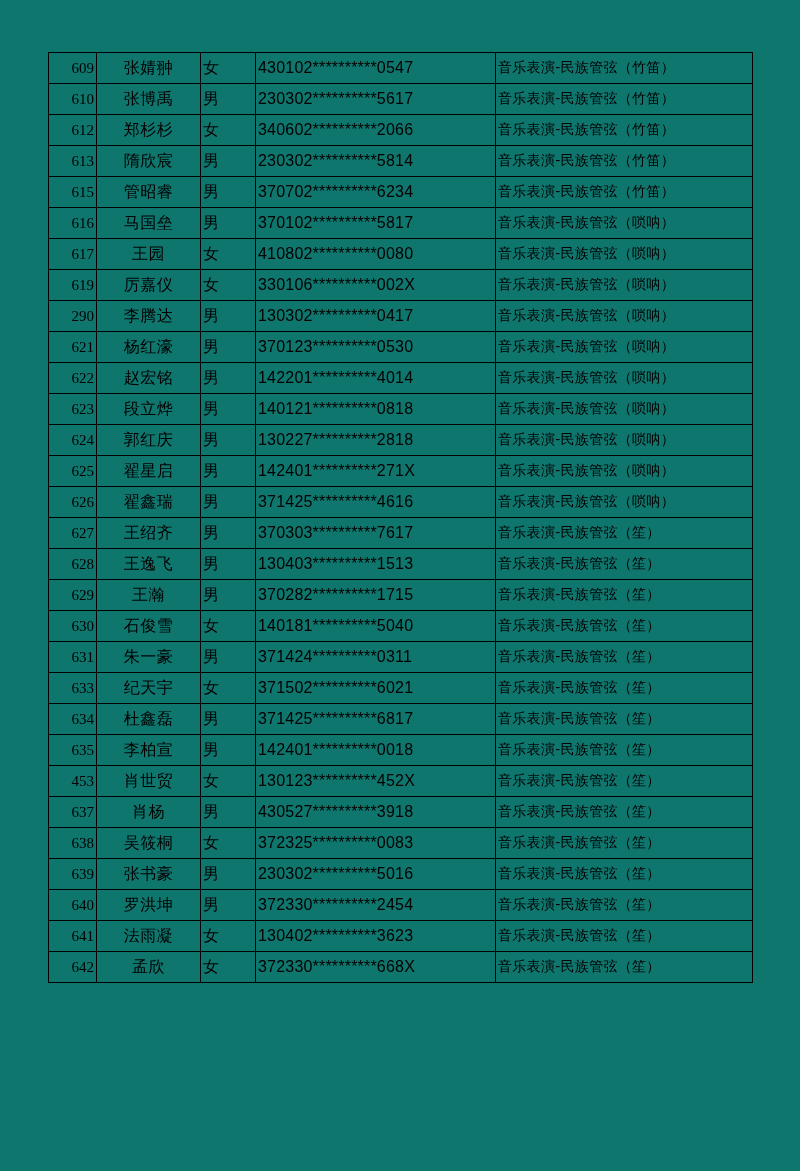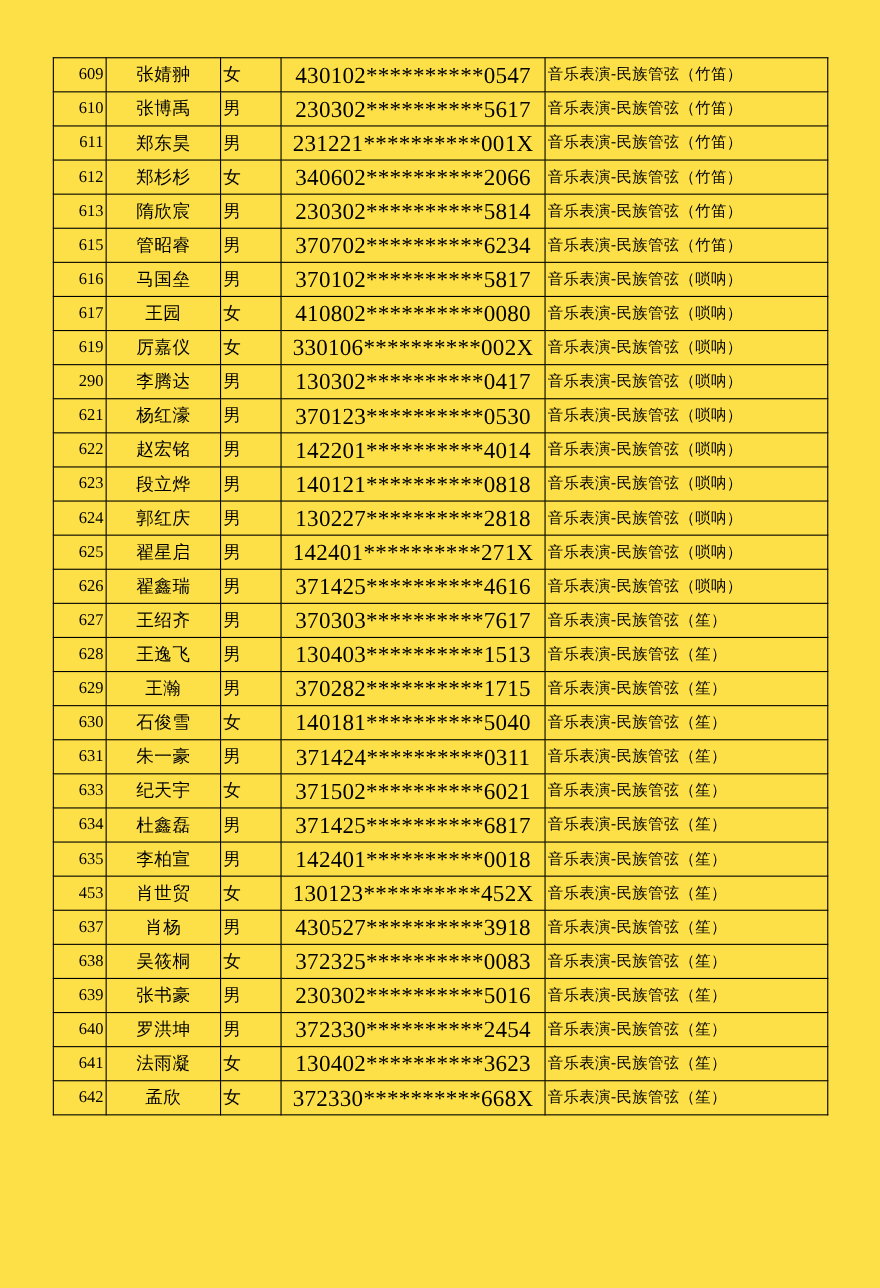--- a/index.html
+++ b/index.html
@@ -10,21 +10,21 @@
   body {
     width: 800px;
     height: 1171px;
     font-family: "Liberation Serif", "DejaVu Serif", serif;
     -webkit-font-smoothing: antialiased;
   }
   #page {
     position: relative;
     width: 800px;
     height: 1171px;
-    background: #fde047;
+    background: #0f766e;
     box-sizing: border-box;
   }
   #roster-table-wrap {
     position: absolute;
     left: 48px;
     top: 52px;
     width: 704px;
   }
   table.roster {
     border-collapse: collapse;
@@ -60,24 +60,24 @@
     font-family: "DejaVu Sans", "Liberation Sans", sans-serif;
     letter-spacing: 0.5px;
   }
   td.sex {
     text-align: left;
     padding-left: 9px;
     font-size: 16px;
     font-family: "DejaVu Sans", "Liberation Sans", sans-serif;
   }
   td.idnum {
-    text-align: center;
+    text-align: left;
     padding-left: 6px;
-    font-size: 21px;
-    font-family: Liberation Serif, serif;
+    font-size: 16px;
+    font-family: Liberation Sans, sans-serif;
     letter-spacing: 0.2px;
   }
   td.major {
     text-align: left;
     padding-left: 6px;
     font-size: 14px;
     font-family: "DejaVu Sans", "Liberation Sans", sans-serif;
     letter-spacing: 0.3px;
   }
 </style>
@@ -103,27 +103,20 @@
             <td class="major">音乐表演-民族管弦（竹笛）</td>
           </tr>
           <tr>
             <td class="seq">610</td>
             <td class="name">张博禹</td>
             <td class="sex">男</td>
             <td class="idnum">230302**********5617</td>
             <td class="major">音乐表演-民族管弦（竹笛）</td>
           </tr>
           <tr>
-            <td class="seq">611</td>
-            <td class="name">郑东昊</td>
-            <td class="sex">男</td>
-            <td class="idnum">231221**********001X</td>
-            <td class="major">音乐表演-民族管弦（竹笛）</td>
-          </tr>
-          <tr>
             <td class="seq">612</td>
             <td class="name">郑杉杉</td>
             <td class="sex">女</td>
             <td class="idnum">340602**********2066</td>
             <td class="major">音乐表演-民族管弦（竹笛）</td>
           </tr>
           <tr>
             <td class="seq">613</td>
             <td class="name">隋欣宸</td>
             <td class="sex">男</td>

